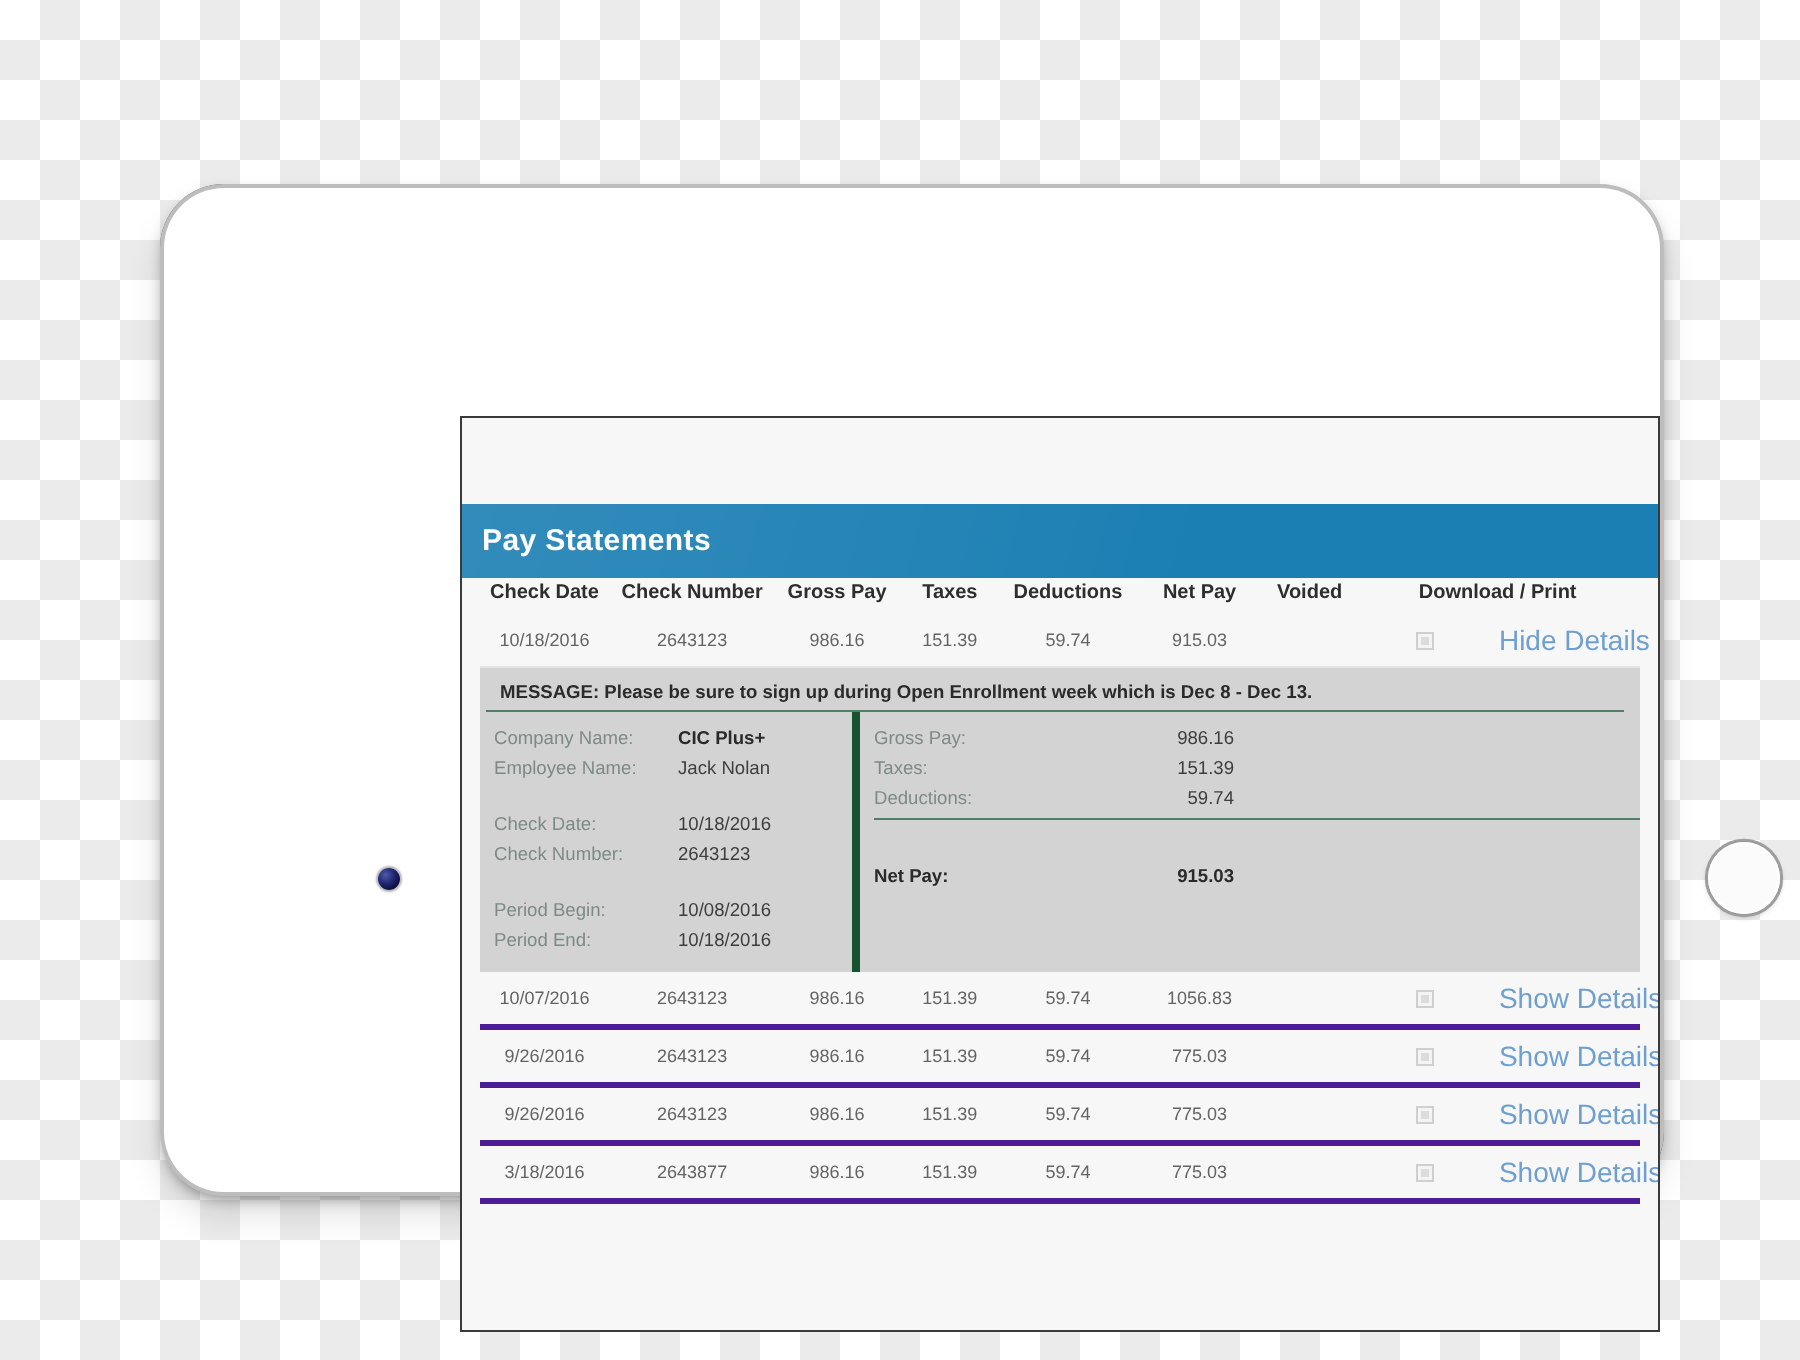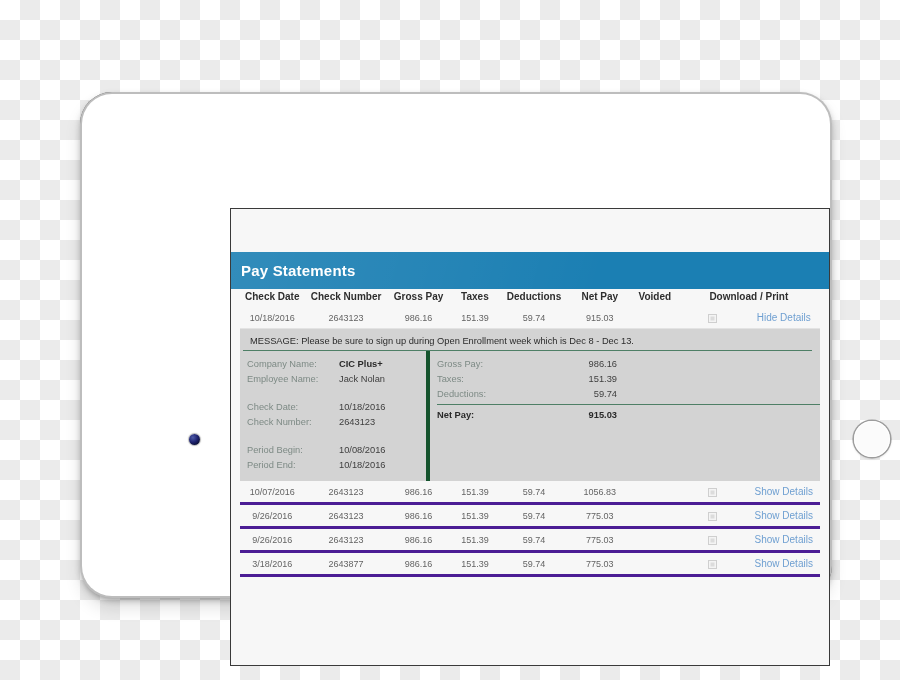--- a/index.html
+++ b/index.html
@@ -183,36 +183,36 @@
     display: inline-block;
     width: 9px;
     height: 9px;
     background: #dcdcdc;
     border: 1px solid #cfcfcf;
     box-shadow: inset 0 0 0 1.5px #f4f4f4;
     vertical-align: middle;
   }
   .link {
     color: #6e9fd1;
-    font-size: 10px;
+    font-size: 14px;
     text-decoration: none;
     cursor: pointer;
     white-space: nowrap;
   }
 
   
   #detail-cell { padding: 0 !important; }
   #detail-panel {
     background: #d3d3d3;
     padding: 5px 0 0 0;
     text-align: left;
   }
   #detail-message {
     font-size: 9.3px;
-    font-weight: normal;
+    font-weight: bold;
     color: #2b2b2b;
     padding: 2px 6px 4px 7px;
     border-bottom: 1.6px solid #4e7f66;
     margin: 0 8px 0 3px;
   }
   #detail-grid {
     display: flex;
     min-height: 110px;
   }
   #detail-left {
@@ -239,21 +239,21 @@
     display: flex;
     font-size: 9.3px;
     line-height: 15px;
     color: #7d8a85;
   }
   .mrow .k { width: 92px; flex: none; }
   .mrow .v { width: 88px; text-align: right; color: #3e3e3e; }
   #net-pay-row {
     border-top: 1.6px solid #4e7f66;
     margin-top: 2px;
-    padding-top: 3px;
+    padding-top: 21px;
   }
   #net-pay-row .k, #net-pay-row .v {
     font-weight: bold;
     color: #2a2a2a;
   }
 </style>
 </head>
 <body>
 
 <div id="tablet">

